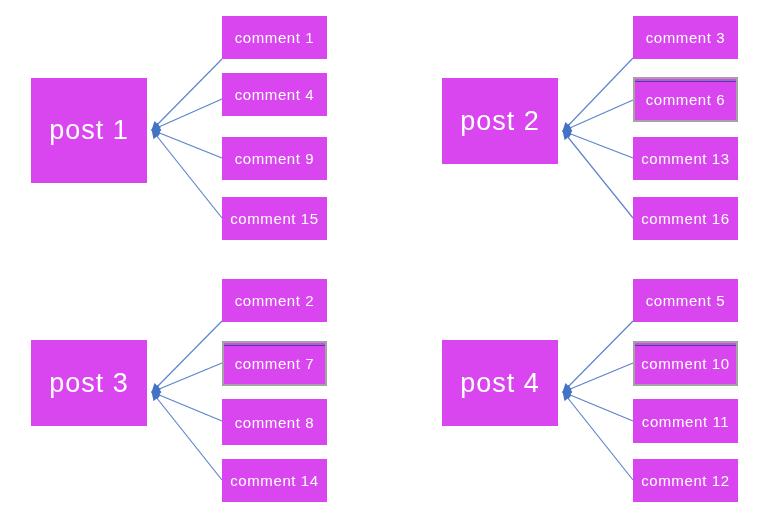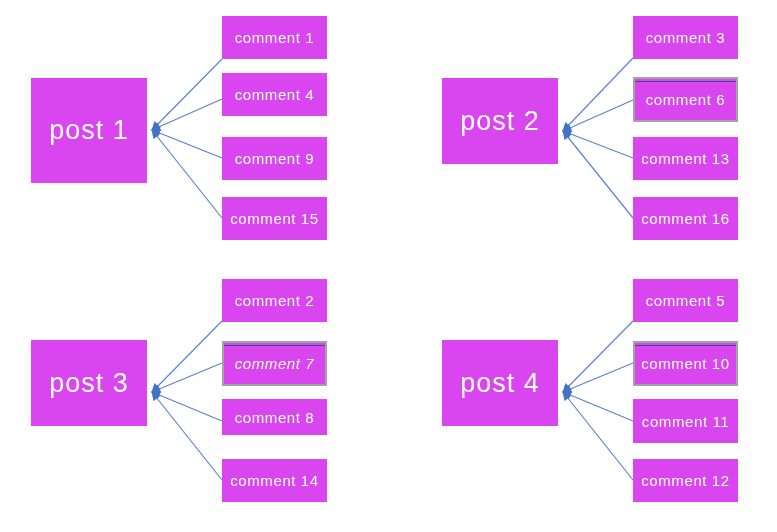--- a/index.html
+++ b/index.html
@@ -103,22 +103,22 @@
   <div class="node cmt" style="left:222px; top:73px;">comment 4</div>
   <div class="node cmt" style="left:222px; top:137px;">comment 9</div>
   <div class="node cmt" style="left:222px; top:197px;">comment 15</div>
 
   <div class="node cmt" style="left:633px; top:16px;">comment 3</div>
   <div class="node cmt cmt-outlined" style="left:633px; top:77px;">comment 6</div>
   <div class="node cmt" style="left:633px; top:137px;">comment 13</div>
   <div class="node cmt" style="left:633px; top:197px;">comment 16</div>
 
   <div class="node cmt" style="left:222px; top:279px;text-align:right;">comment 2</div>
-  <div class="node cmt cmt-outlined" style="left:222px; top:341px;font-style:italic;">comment 7</div>
-  <div class="node cmt" style="left:222px; top:399px; height:36px;">comment 8</div>
+  <div class="node cmt cmt-outlined" style="left:222px; top:341px;">comment 7</div>
+  <div class="node cmt" style="left:222px; top:399px; height:46px;">comment 8</div>
   <div class="node cmt" style="left:222px; top:459px;">comment 14</div>
 
   <div class="node cmt" style="left:633px; top:279px;">comment 5</div>
   <div class="node cmt cmt-outlined" style="left:633px; top:341px;">comment 10</div>
   <div class="node cmt" style="left:633px; top:399px; height:44px;">comment 11</div>
   <div class="node cmt" style="left:633px; top:459px;">comment 12</div>
 
 </div>
 
 </body></html>

